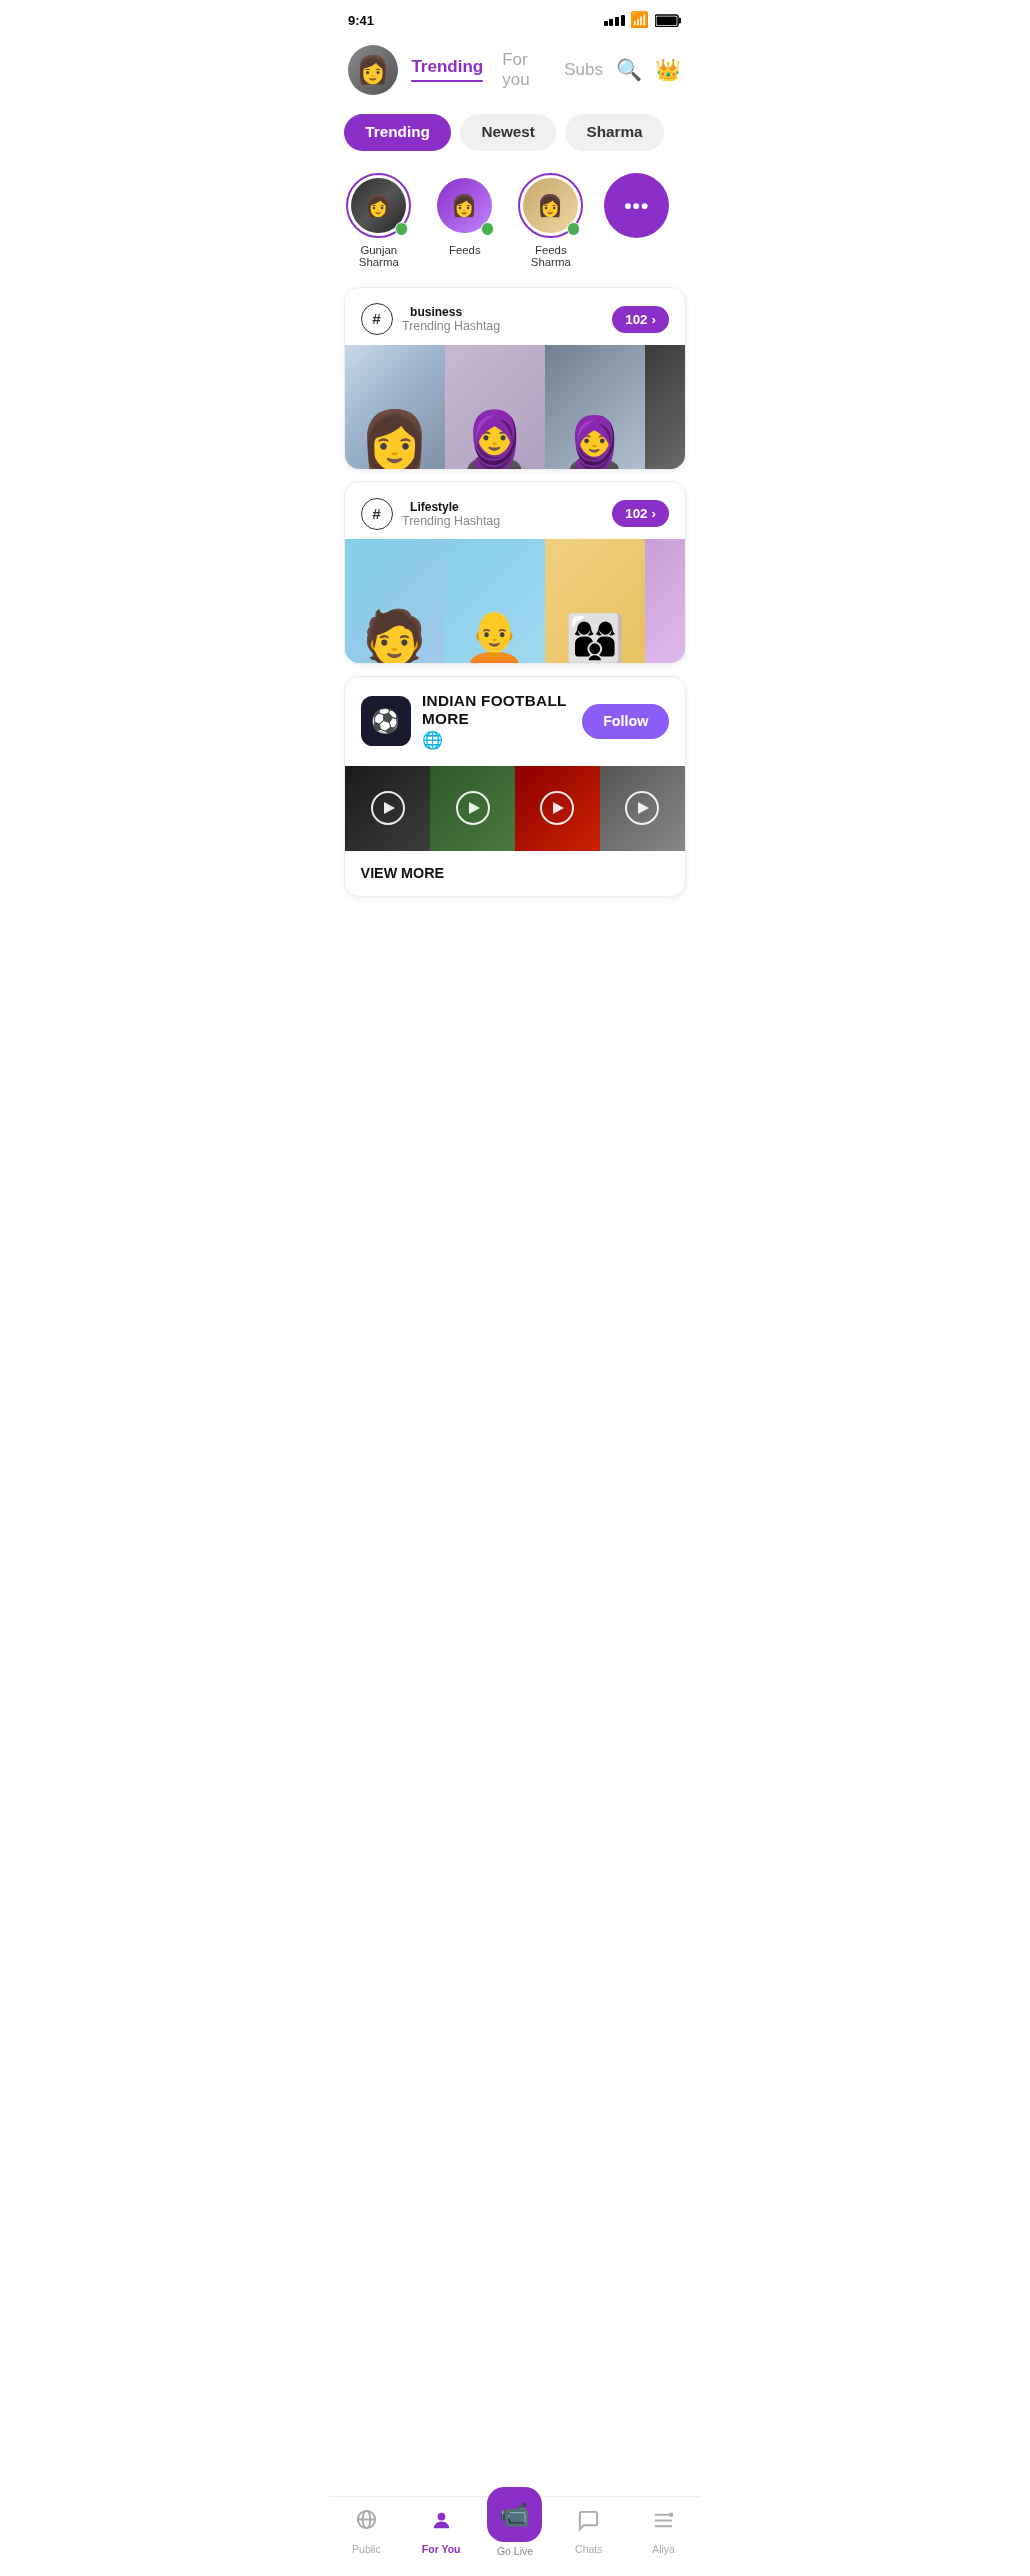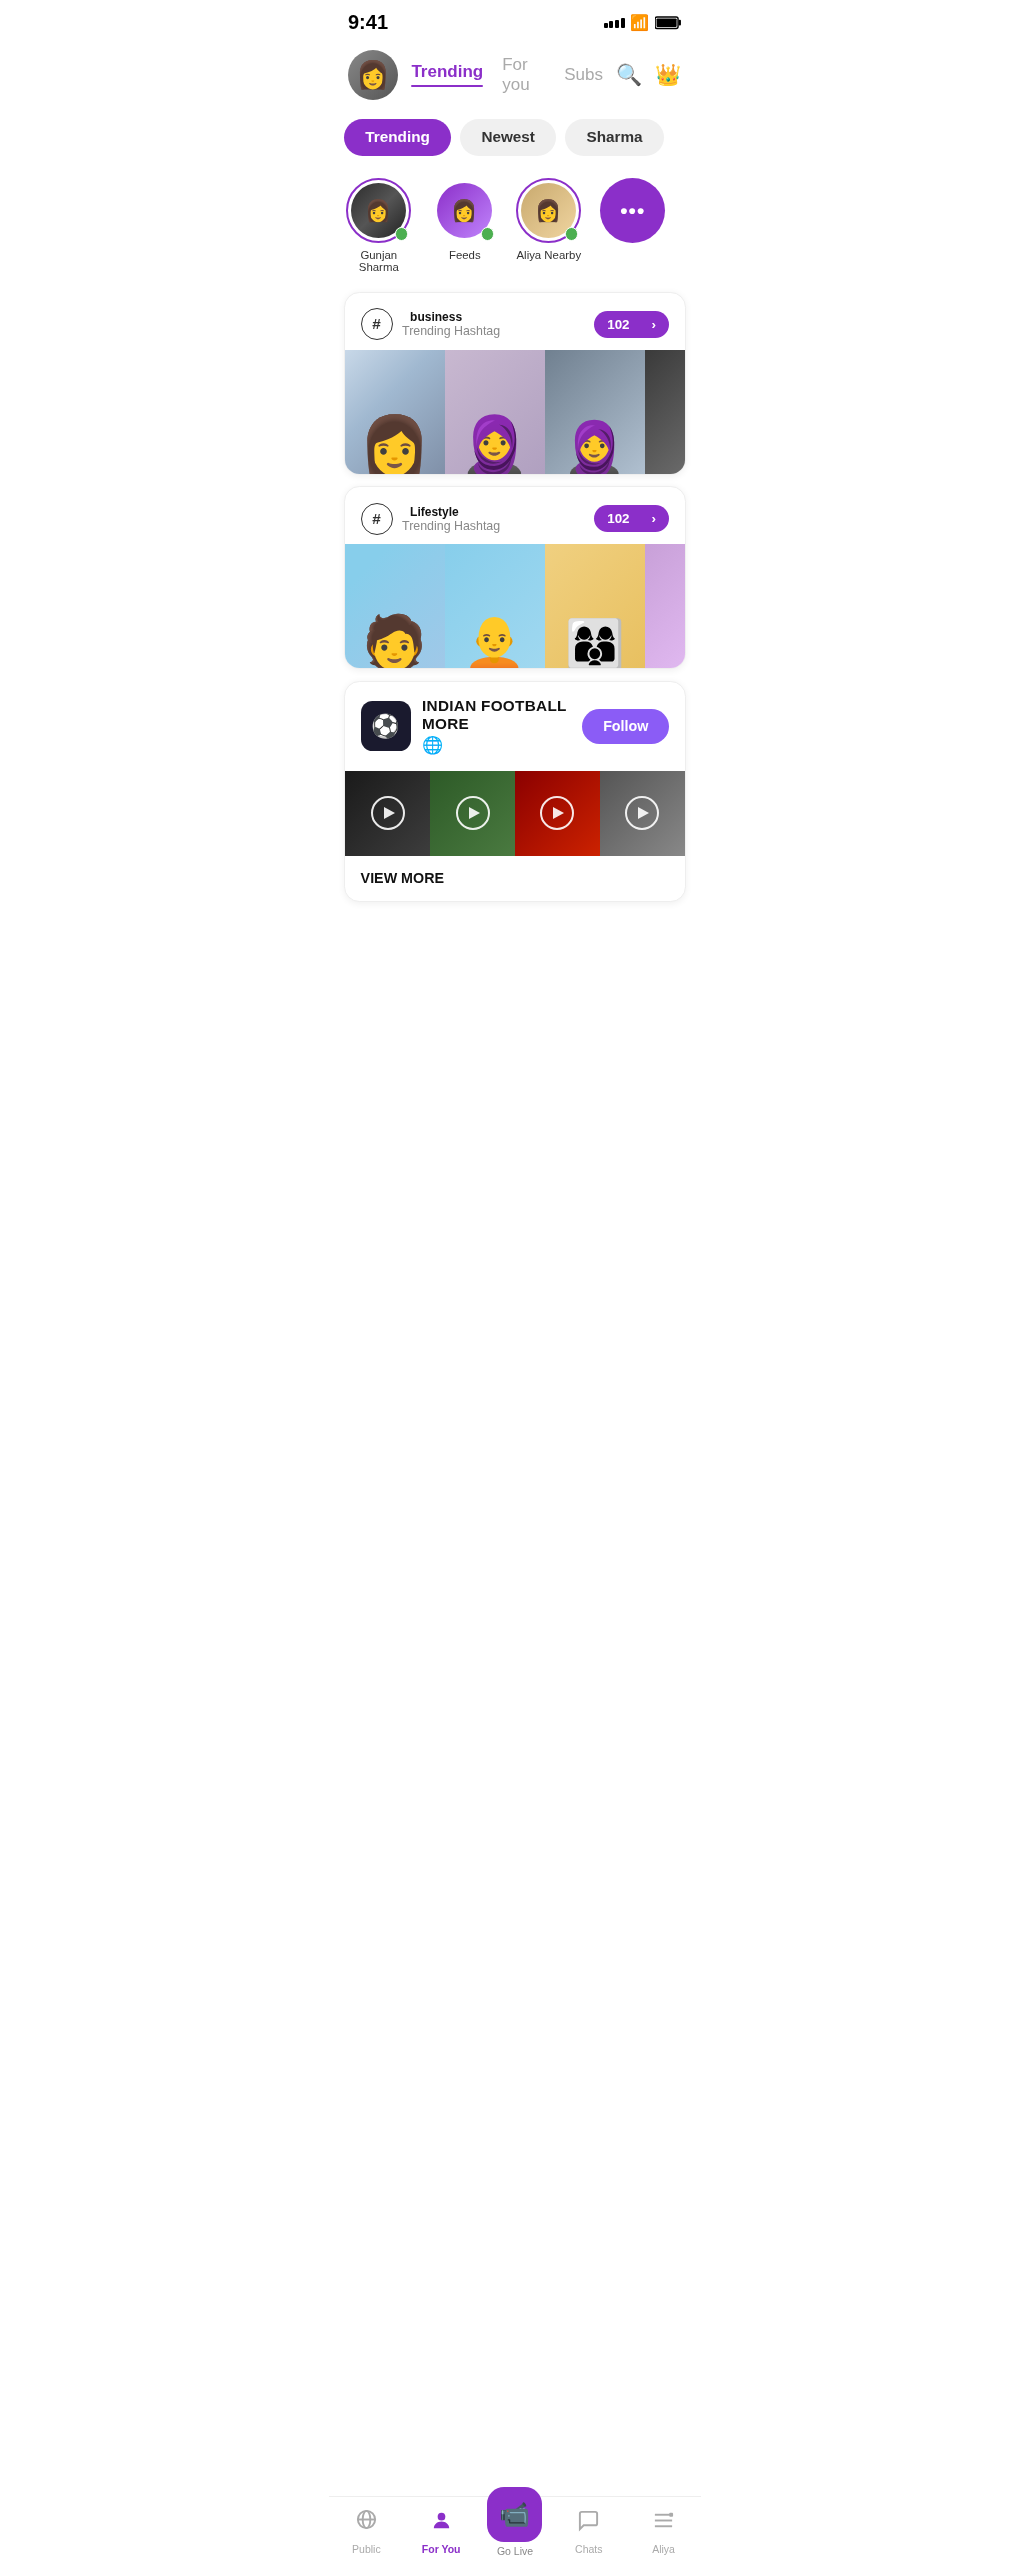--- a/index.html
+++ b/index.html
@@ -16,21 +16,21 @@
 
     
     .status-bar {
       display: flex;
       justify-content: space-between;
       align-items: center;
       padding: 11.4px 19px 7.6px;
       background: #fff;
     }
     .status-time {
-      font-size: 20px;
+      font-size: 13px;
       font-weight: 700;
       color: #000;
     }
     .status-icons {
       display: flex;
       align-items: center;
       gap: 5.7px;
     }
     .signal-bars {
       display: flex;
@@ -271,21 +271,21 @@
     }
     .section-badge {
       background: #8B2FC9;
       color: #fff;
       border-radius: 19px;
       padding: 5.7px 13.4px;
       font-size: 13.4px;
       font-weight: 600;
       display: flex;
       align-items: center;
-      gap: 22px;
+      gap: 4px;
       cursor: pointer;
     }
     .section-images {
       display: flex;
       overflow: hidden;
     }
     .img-placeholder {
       flex: 1;
       height: 124px;
       min-width: 0;
@@ -605,21 +605,21 @@
 
   <div class="story-item">
     <div class="story-avatar-wrap">
       <div class="story-avatar-ring">
         <div class="story-avatar-inner">
           <div class="photo-aliya">👩</div>
         </div>
       </div>
       <div class="story-online-dot"></div>
     </div>
-    <span class="story-name">Aliya Nearby</span>
+    <span class="story-name">Feeds Sharma</span>
   </div>
 
   <div class="story-item">
     <div class="story-more-btn">
       <span style="color:#fff; font-size:21px; font-weight:700; letter-spacing:1px;">•••</span>
     </div>
     <span class="story-name">&nbsp;</span>
   </div>
 </div>
 

